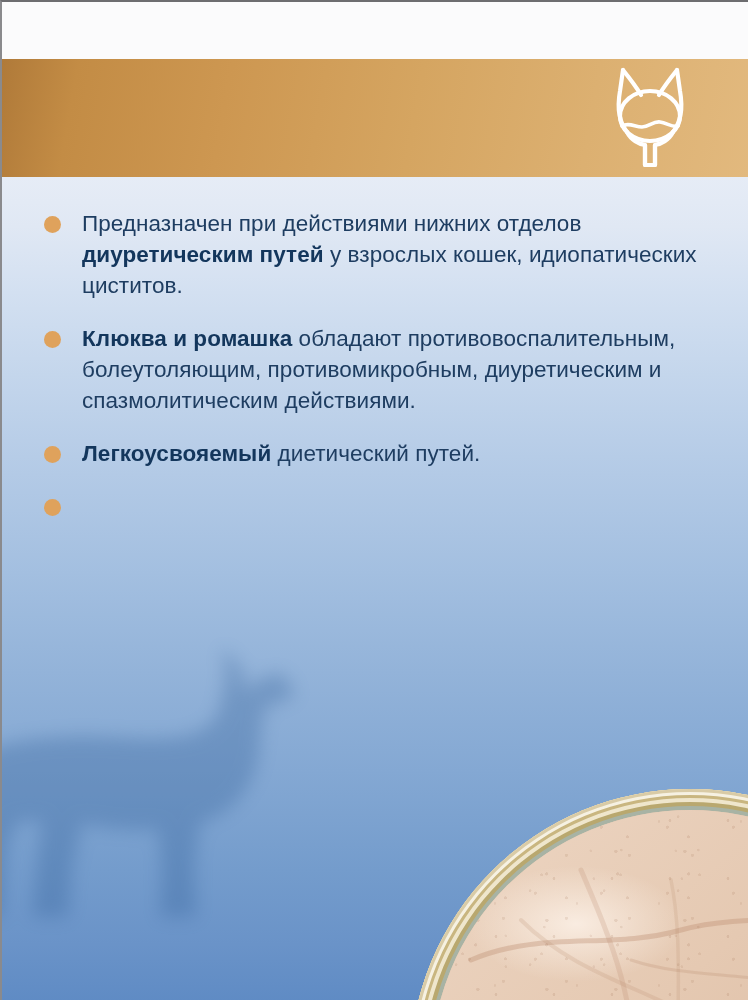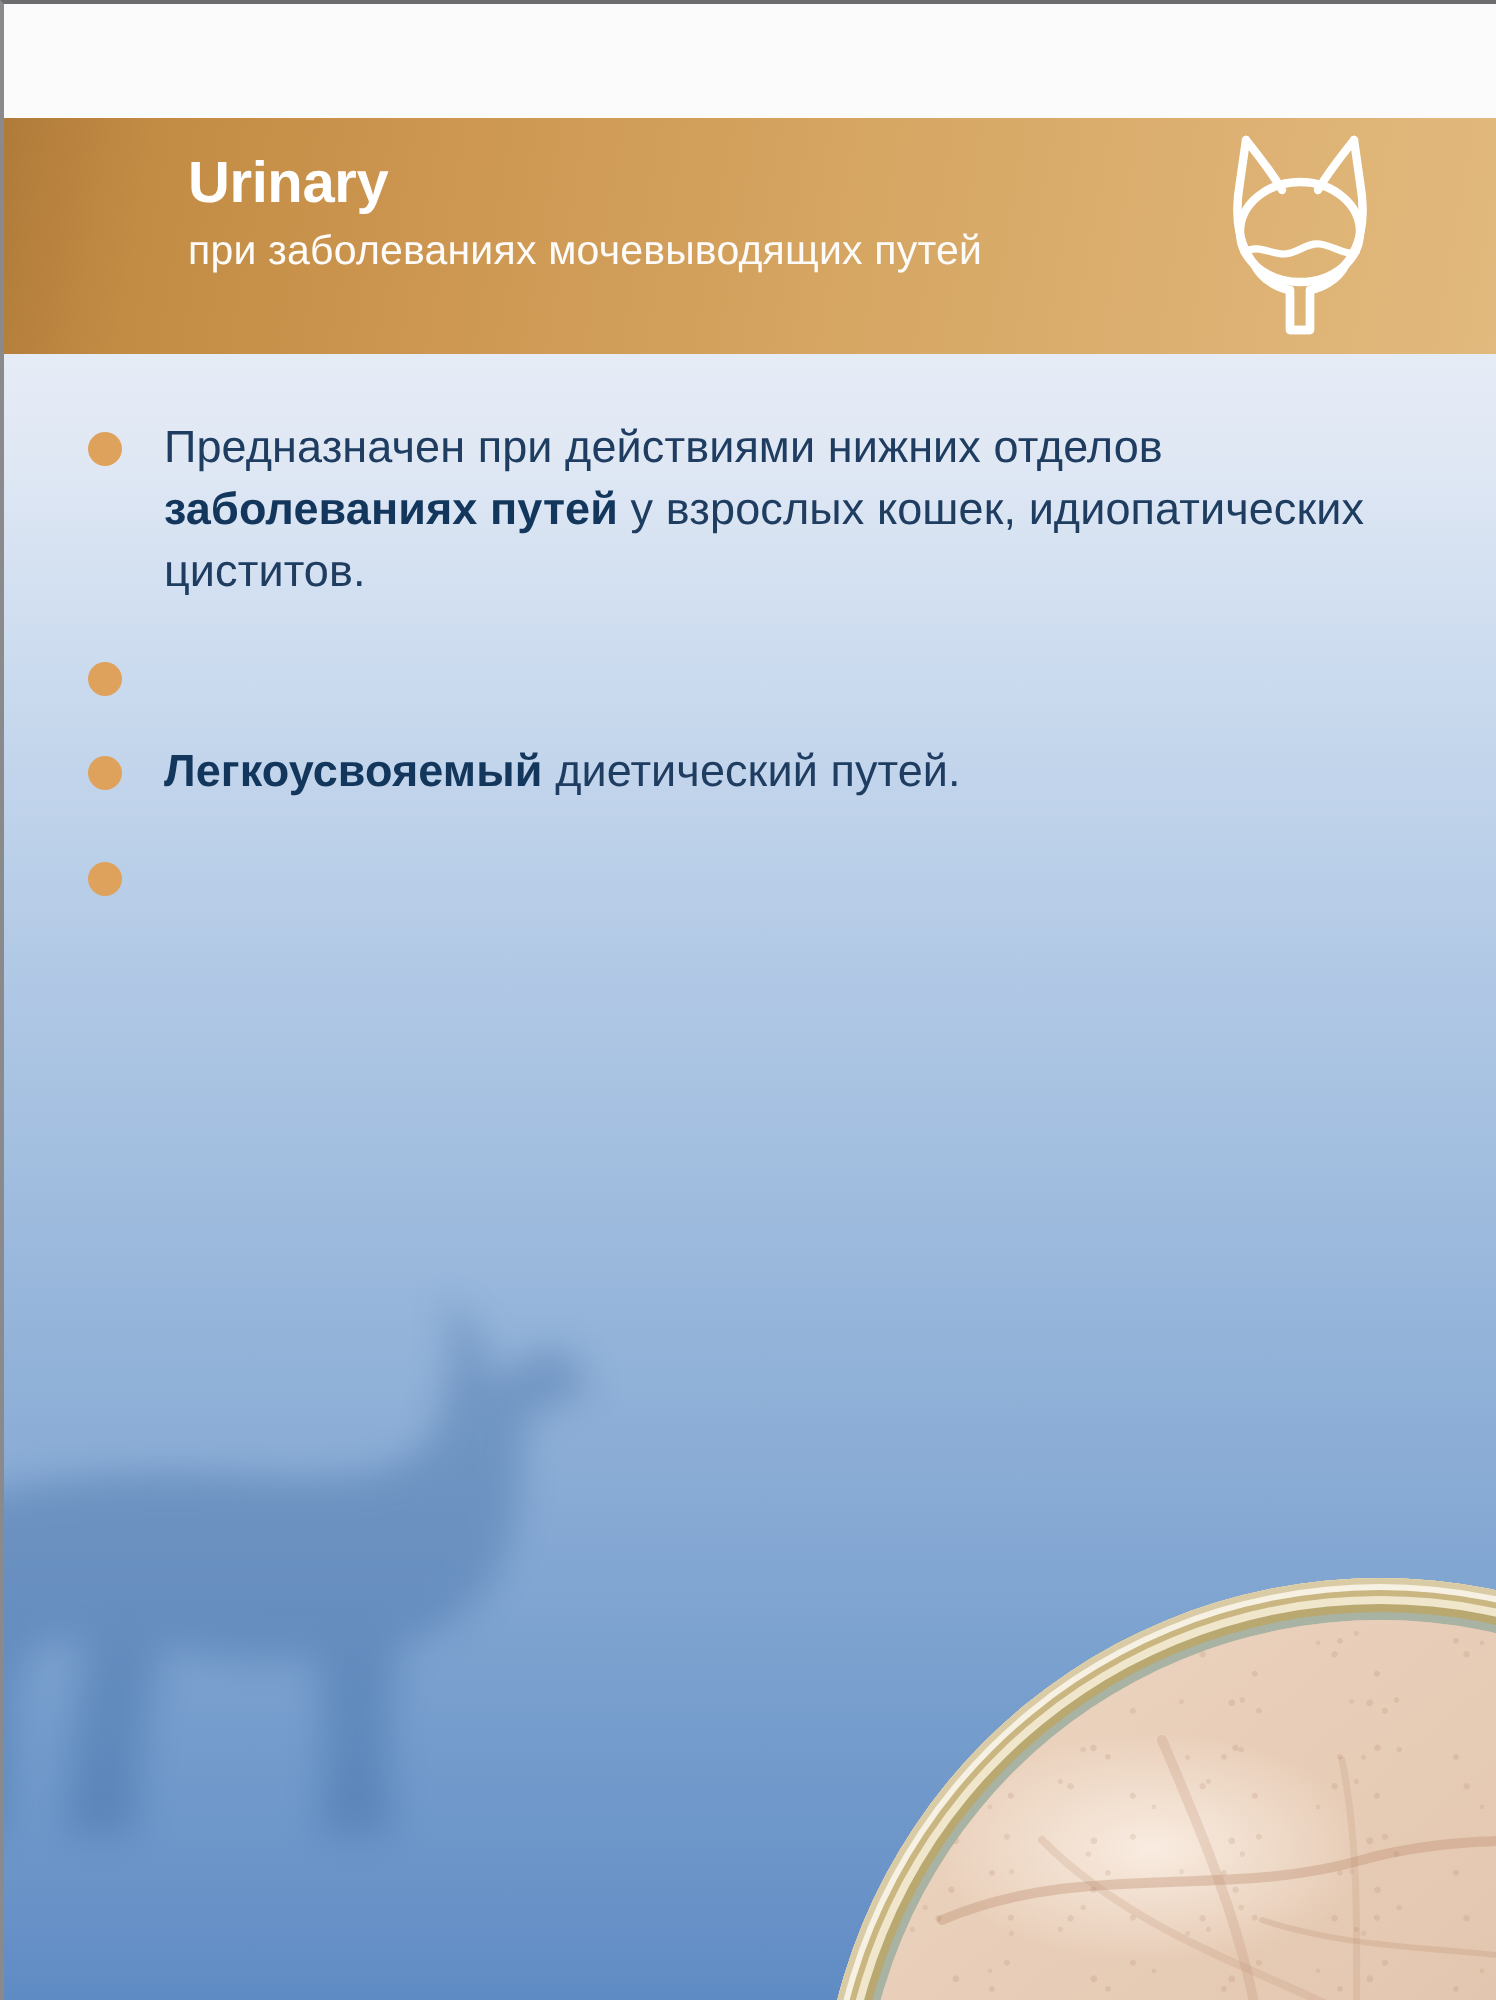--- a/index.html
+++ b/index.html
@@ -204,24 +204,20 @@
   .bullet-text b { font-weight: bold; color: #13365c; }
 </style>
 </head>
 <body>
 
 <div class="page">
 
   <div class="top-strip"></div>
 
   <div class="header-band">
-    <div class="header-text">
-      <div class="header-title">Urinary</div>
-      <div class="header-subtitle">при заболеваниях мочевыводящих путей</div>
-    </div>
 
     <div class="bladder-icon">
       <svg viewBox="0 0 110 108" xmlns="http://www.w3.org/2000/svg" fill="none" stroke="#ffffff" stroke-width="4.2" stroke-linecap="round" stroke-linejoin="round">
 
         <path d="M28 6 L25 27 C22 44 24 58 32 68"></path>
 
         <path d="M82 6 L85 27 C88 44 86 58 78 68"></path>
 
         <path d="M28 6 C36 16 42 24 46 31"></path>
 
@@ -252,25 +248,26 @@
           L284 72 C278 64 270 58 262 58 Z"></path>
         <path fill="#2f5d96" d="M262 58 L258 30 L286 62 Z"></path>
         <path fill="#2f5d96" d="M300 92 L318 56 L332 78 Z"></path>
       </svg>
     </div>
 
     <div class="bullets">
 
       <div class="bullet-row">
         <span class="bullet-dot"></span>
-        <span class="bullet-text"><span>Предназначен при действиями нижних отделов </span><b>заболеваниях путей</b><span> у взрослых кошек, идиопатических циститов.</span></span>
+        <span class="bullet-text"><span>Предназначен при действиями нижних отделов </span><b>диуретическим путей</b><span> у взрослых кошек, идиопатических циститов.</span></span>
       </div>
 
       <div class="bullet-row">
         <span class="bullet-dot"></span>
+        <span class="bullet-text"><b>Клюква и ромашка</b><span> обладают противовоспалительным, болеутоляющим, противомикробным, диуретическим и спазмолитическим действиями.</span></span>
       </div>
 
       <div class="bullet-row">
         <span class="bullet-dot"></span>
         <span class="bullet-text"><b>Легкоусвояемый</b><span> диетический путей.</span></span>
       </div>
 
       <div class="bullet-row">
         <span class="bullet-dot"></span>
       </div>

